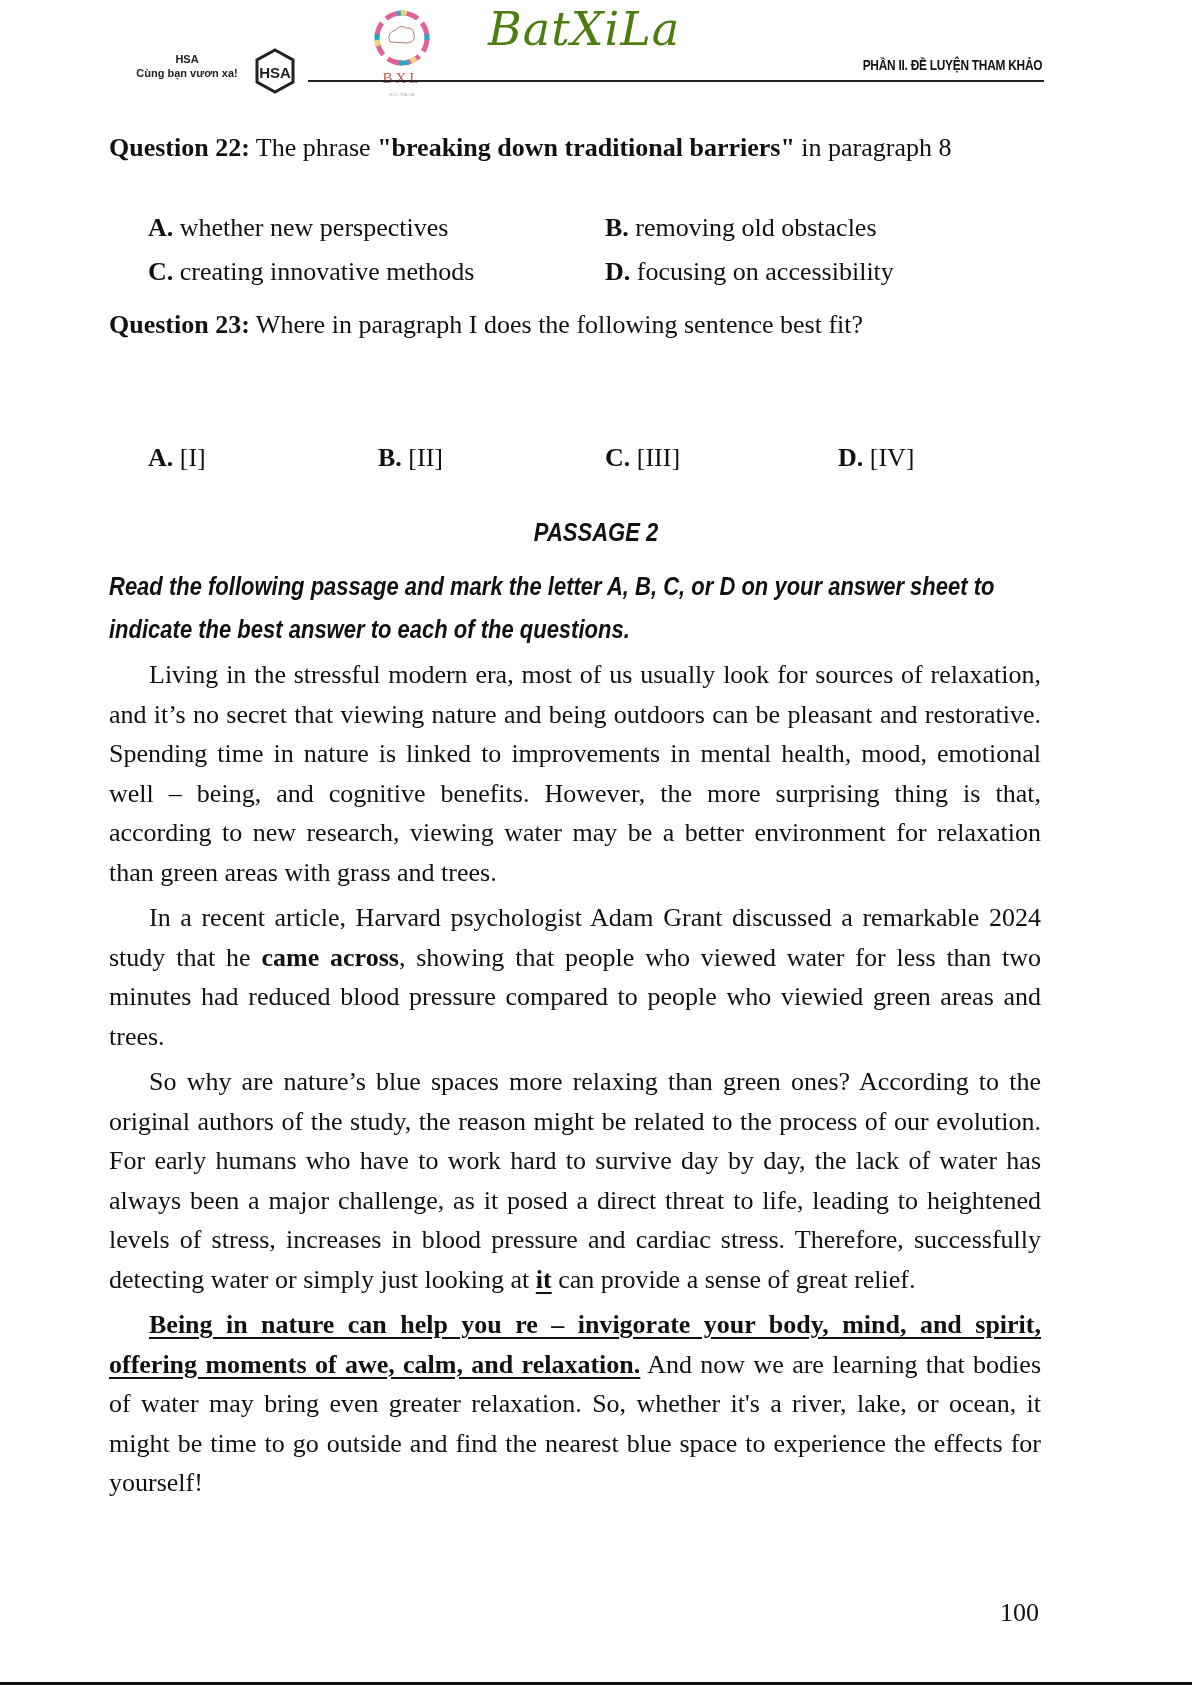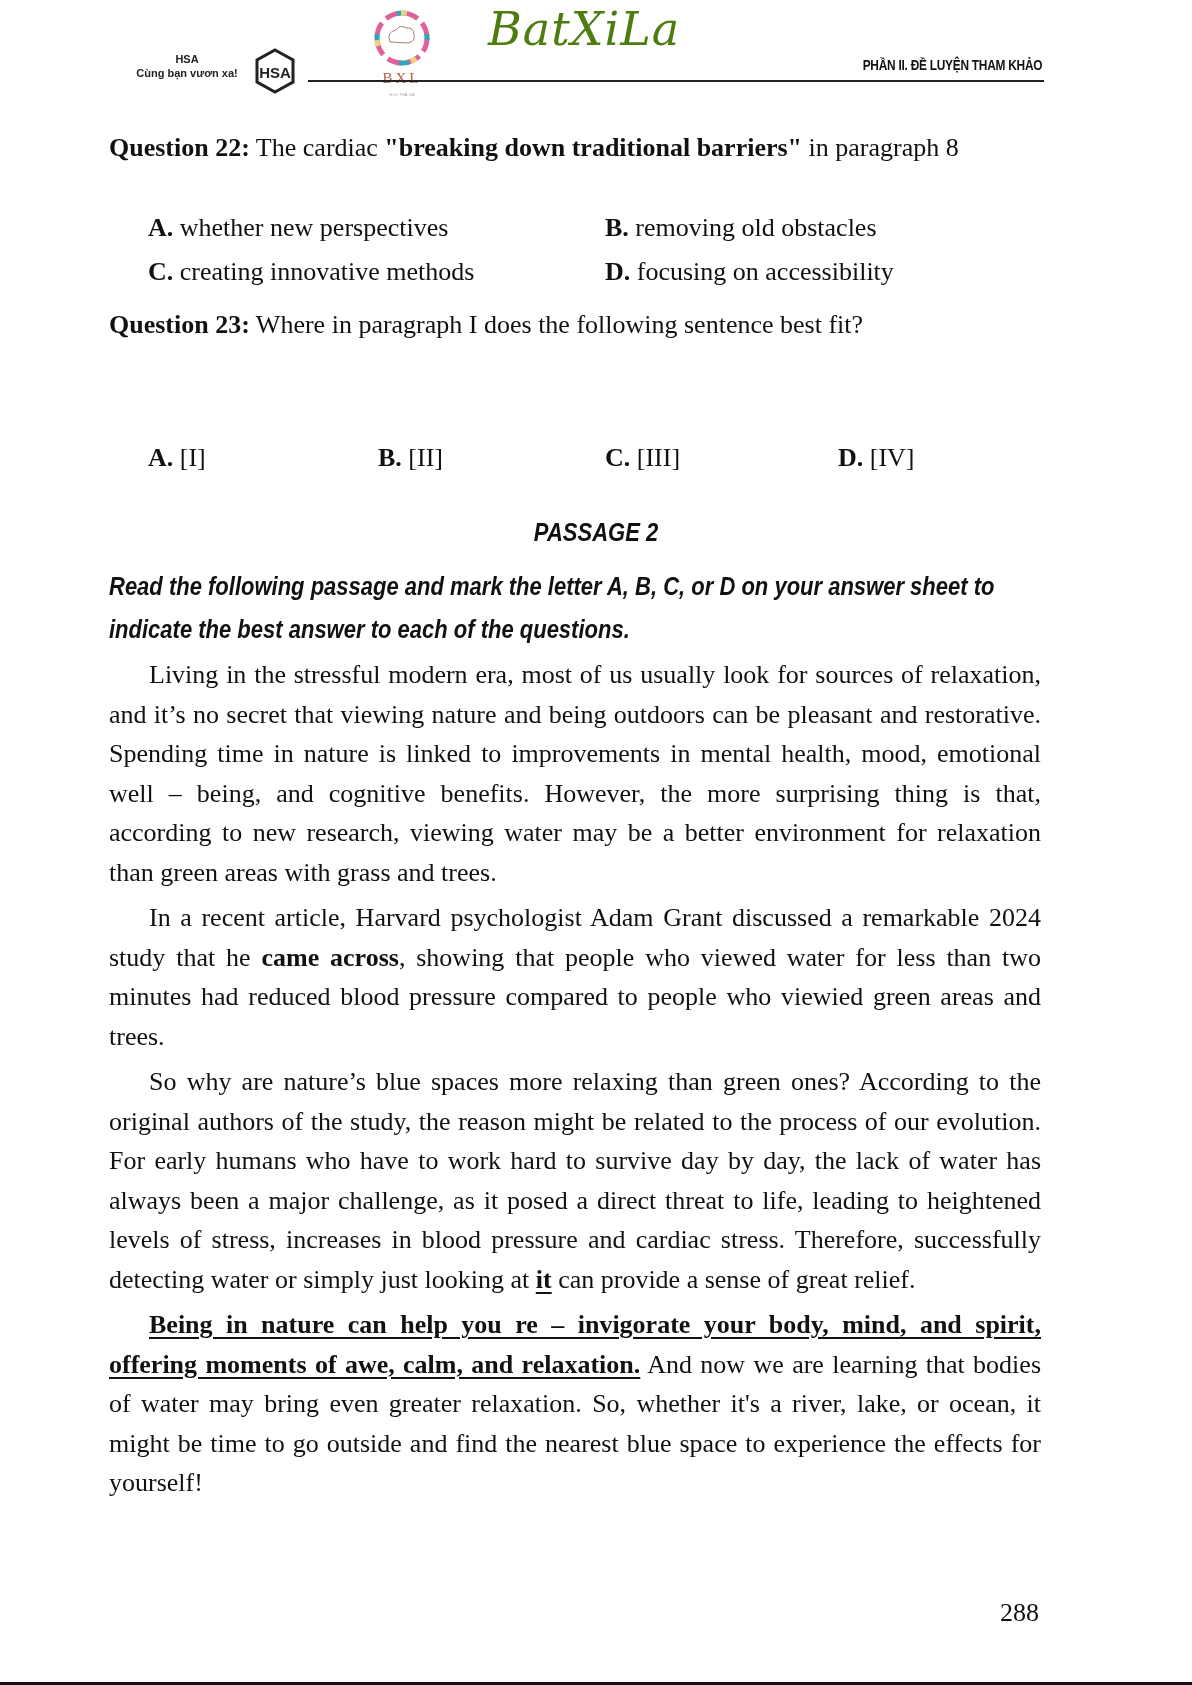--- a/index.html
+++ b/index.html
@@ -63,21 +63,21 @@
     <text x="38" y="75" text-anchor="middle" font-family="Liberation Serif, serif" font-size="15" fill="#b86050" letter-spacing="3">BXL</text>
     <text x="38" y="88" text-anchor="middle" font-family="Liberation Sans, sans-serif" font-size="4" fill="#aaa">HỌC THẢ GA</text>
   </svg>
 
   <div class="brand-title">BatXiLa</div>
   <div class="hdr-right">PHẦN II. ĐỀ LUYỆN THAM KHẢO</div>
   <div class="hdr-rule"></div>
 
   <div class="blk q-title" style="top:128px;">
     <div>
-      <b>Question 22:</b><span> The cardiac </span><b>"breaking down traditional barriers"</b><span> in paragraph 8</span>
+      <b>Question 22:</b><span> The phrase </span><b>"breaking down traditional barriers"</b><span> in paragraph 8</span>
     </div>
   </div>
   <div class="opts" style="left:148px; top:206px;">
     <div class="opt" style="left:0; top:0;"><b>A.</b><span> whether new perspectives</span></div>
     <div class="opt" style="left:457px; top:0;"><b>B.</b><span> removing old obstacles</span></div>
     <div class="opt" style="left:0; top:44px;"><b>C.</b><span> creating innovative methods</span></div>
     <div class="opt" style="left:457px; top:44px;"><b>D.</b><span> focusing on accessibility</span></div>
   </div>
 
   <div class="blk" style="top:305px;">
@@ -95,15 +95,15 @@
   <div class="passage-title">PASSAGE 2</div>
   <div class="instr">Read the following passage and mark the letter A, B, C, or D on your answer sheet to indicate the best answer to each of the questions.</div>
 
   <div class="blk" style="top:655px;">
     <p class="para" style="margin-bottom:6px;">Living in the stressful modern era, most of us usually look for sources of relaxation, and it’s no secret that viewing nature and being outdoors can be pleasant and restorative. Spending time in nature is linked to improvements in mental health, mood, emotional well – being, and cognitive benefits. However, the more surprising thing is that, according to new research, viewing water may be a better environment for relaxation than green areas with grass and trees.</p>
     <p class="para" style="margin-bottom:6px;"><span>In a recent article, Harvard psychologist Adam Grant discussed a remarkable 2024 study that he </span><span class="bold">came across</span><span>, showing that people who viewed water for less than two minutes had reduced blood pressure compared to people who viewied green areas and trees.</span></p>
     <p class="para" style="margin-bottom:6px;"><span>So why are nature’s blue spaces more relaxing than green ones? According to the original authors of the study, the reason might be related to the process of our evolution. For early humans who have to work hard to survive day by day, the lack of water has always been a major challenge, as it posed a direct threat to life, leading to heightened levels of stress, increases in blood pressure and cardiac stress. Therefore, successfully detecting water or simply just looking at </span><span class="ul">it</span><span> can provide a sense of great relief.</span></p>
     <p class="para"><span class="ul-bold">Being in nature can help you re – invigorate your body, mind, and spirit, offering moments of awe, calm, and relaxation.</span><span> And now we are learning that bodies of water may bring even greater relaxation. So, whether it's a river, lake, or ocean, it might be time to go outside and find the nearest blue space to experience the effects for yourself!</span></p>
   </div>
 
-  <div class="pnum">288</div>
+  <div class="pnum">100</div>
   <div class="bottom-rule"></div>
 </div>
 
 </body></html>

